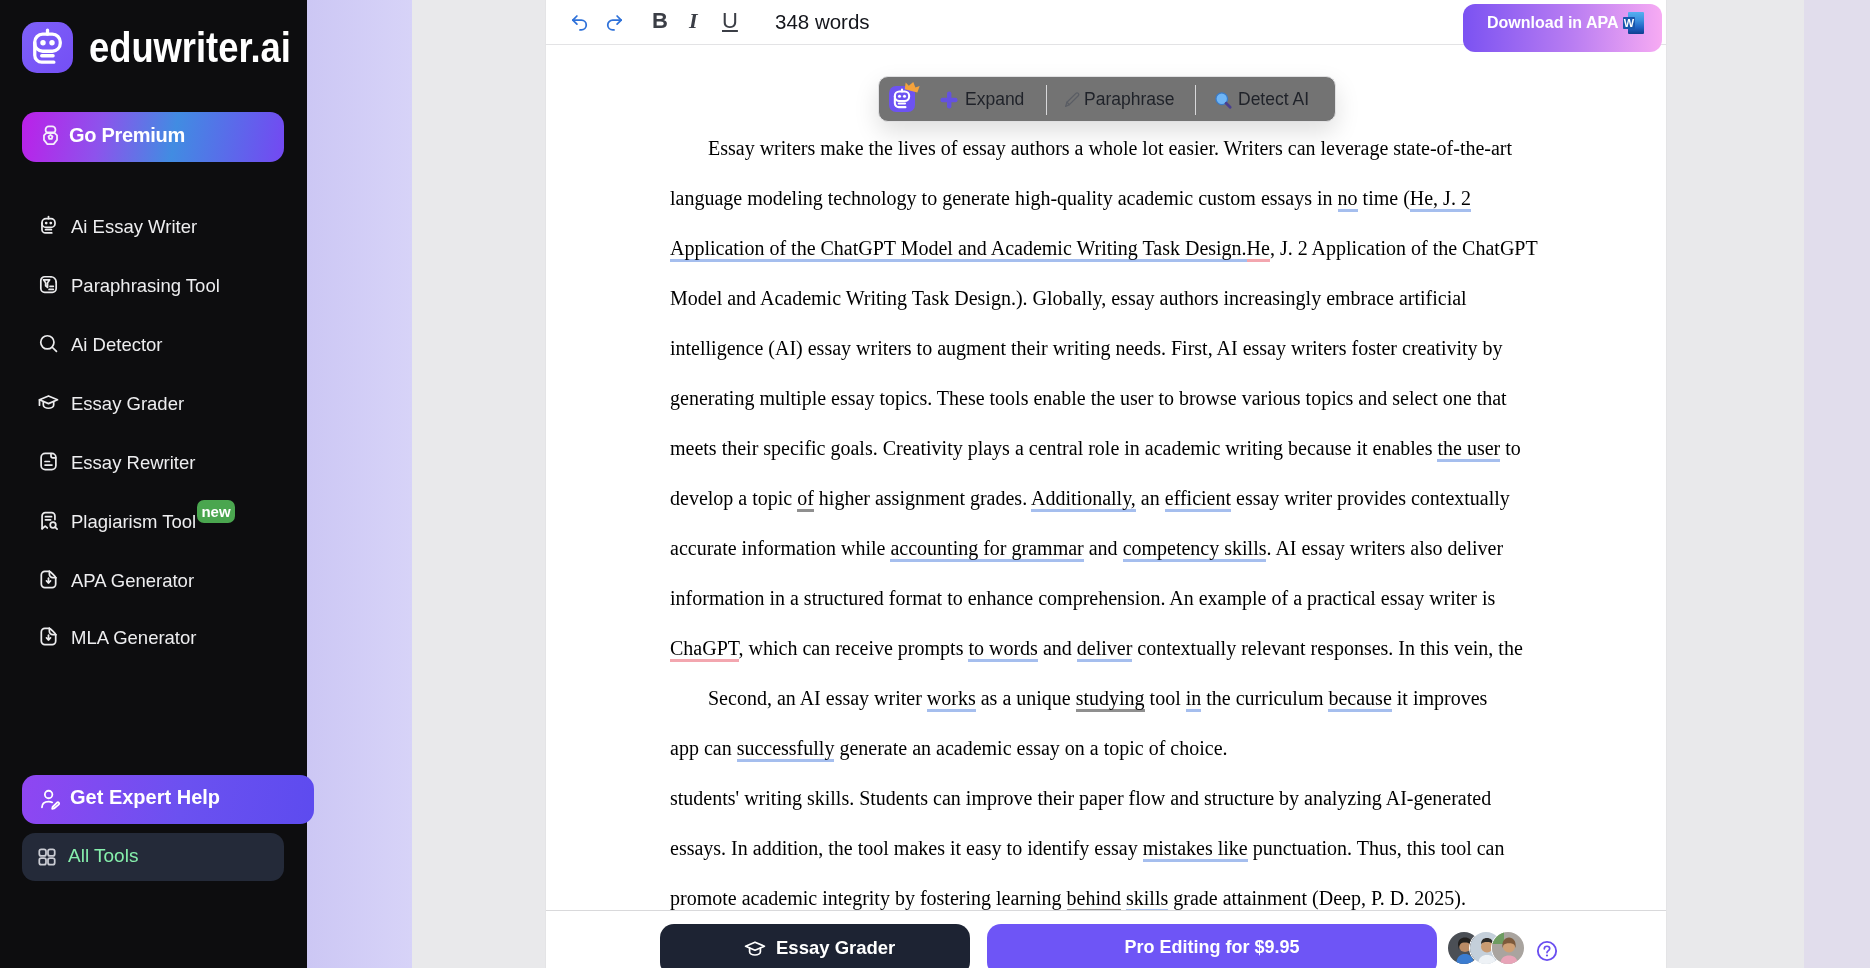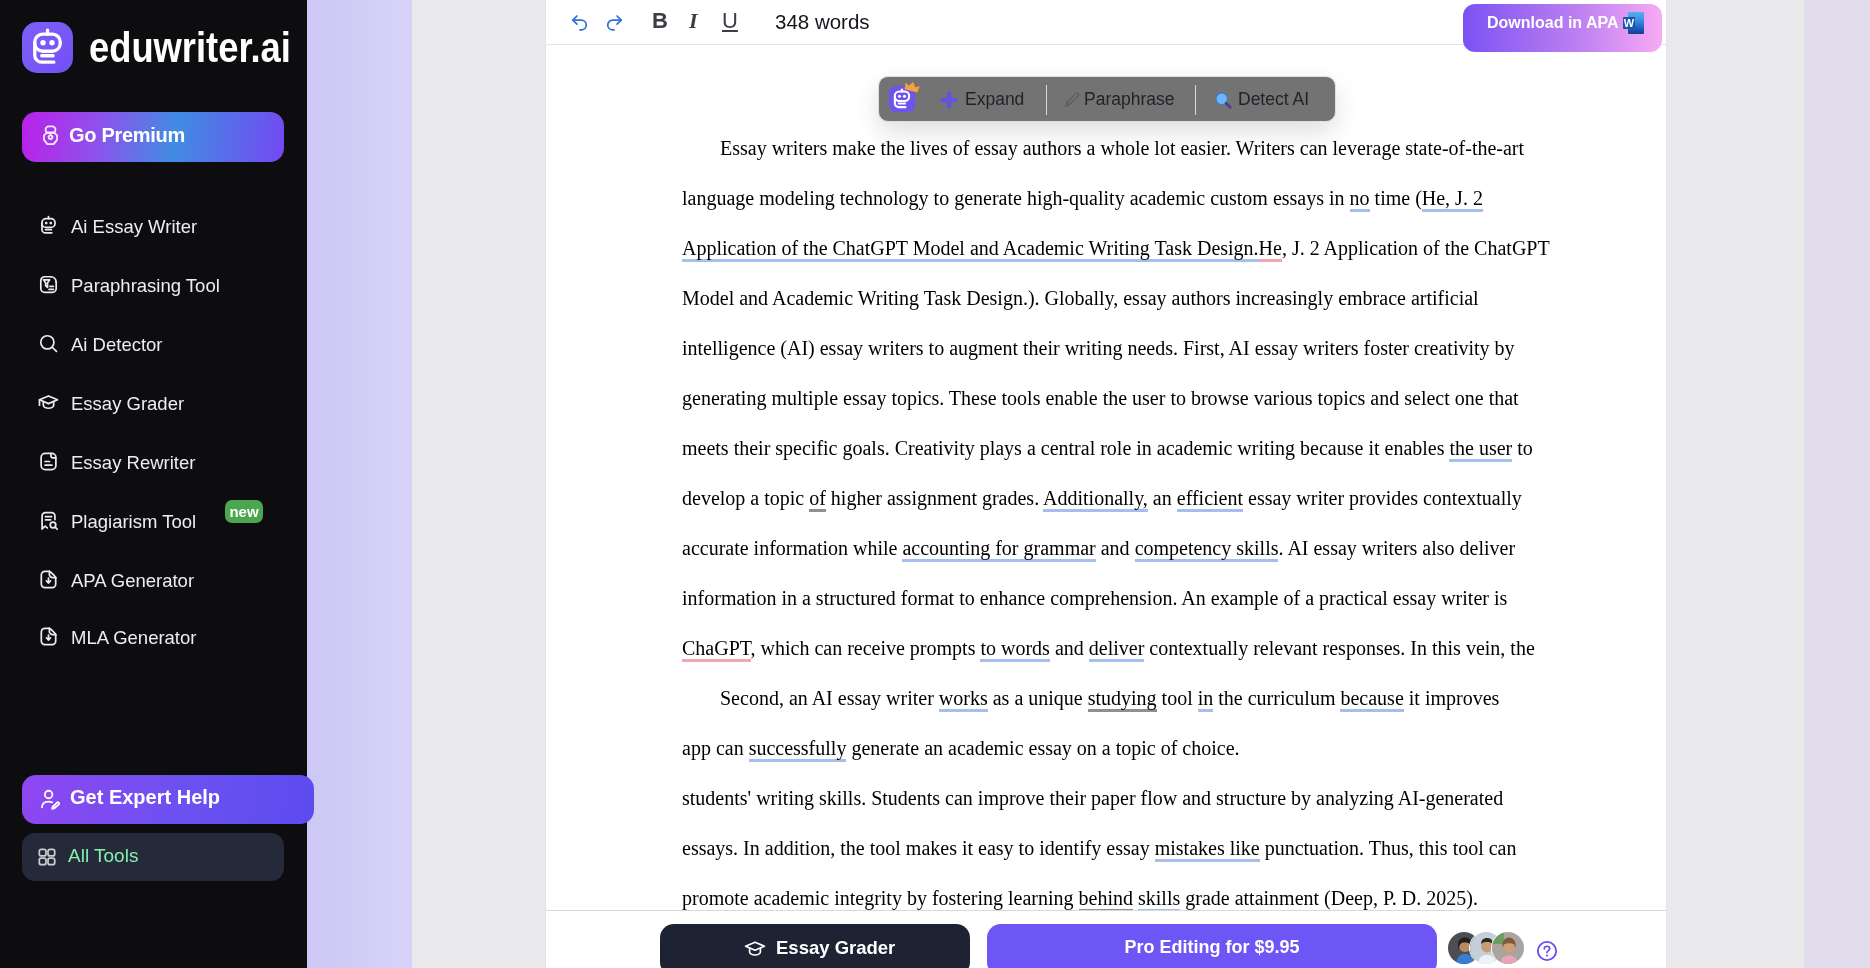--- a/index.html
+++ b/index.html
@@ -12,42 +12,42 @@
 
 
 #sidebar { left:0; top:0; width:307px; height:968px; background:#0d0d0f; color:#f2f2f4; }
 #logo-badge { left:22px; top:22px; width:51px; height:51px; border-radius:15px; background:linear-gradient(135deg,#7e60f9,#744ff5); }
 #logo-text { left:89px; top:24px; font-size:42px; font-weight:700; color:#ffffff; transform:scaleX(0.865); transform-origin:0 0; white-space:nowrap; }
 #gopremium { left:22px; top:112px; width:262px; height:50px; border-radius:14px; background:linear-gradient(100deg,#bb20e9 0%,#8d53ec 30%,#418ce2 58%,#7448f2 100%); }
 #gopremium span { position:absolute; left:47px; top:12px; font-size:20px; font-weight:700; color:#fff; letter-spacing:-0.3px; }
 .mitem { position:absolute; left:0; width:307px; height:30px; }
 .mitem .mtxt { position:absolute; left:71px; top:4px; font-size:18.5px; color:#eeeef0; }
 .mitem svg { position:absolute; left:37px; top:2px; }
-#newbadge { left:197px; top:500px; width:38px; height:23px; background:#4aa64f; border-radius:7px; color:#fff; font-size:15px; font-weight:700; text-align:center; line-height:23px;margin-left:28px; }
+#newbadge { left:197px; top:500px; width:38px; height:23px; background:#4aa64f; border-radius:7px; color:#fff; font-size:15px; font-weight:700; text-align:center; line-height:23px; }
 #experthelp { left:22px; top:775px; width:292px; height:49px; border-radius:14px; background:linear-gradient(100deg,#8f46f2 0%,#6b51f0 55%,#5d4bef 100%); }
 #experthelp span { position:absolute; left:48px; top:11px; font-size:20px; font-weight:700; color:#fff; }
 #alltools { left:22px; top:833px; width:262px; height:48px; border-radius:13px; background:#242a39; }
 #alltools span { position:absolute; left:46px; top:12px; font-size:19px; color:#86efac; }
 
 
 #topbar { left:546px; top:0; width:1120px; height:45px; background:#fff; border-bottom:1px solid #e3e3e5; }
 .tbtxt { position:absolute; font-weight:700; color:#3b3e46; font-size:22px; top:8px; }
 #wordcount { position:absolute; left:775px; top:10px; font-size:20.5px; color:#14161c; }
 #dlbtn { left:1463px; top:4px; width:199px; height:48px; border-radius:12px; background:linear-gradient(90deg,#7b52f2 0%,#b97df2 55%,#f7abf3 100%); }
 #dlbtn .dltxt { position:absolute; left:24px; top:10px; font-size:16px; font-weight:700; color:#fff; }
 
 
 #floatbar { left:878px; top:76px; width:458px; height:46px; background:#737373; border:1px solid #e0e0e2; border-radius:10px; box-shadow:0 10px 24px rgba(0,0,0,0.13); }
 #fb-ico { position:absolute; left:10px; top:9px; width:26px; height:26px; border-radius:7px; background:#6d53f2; }
 .fbtxt { position:absolute; top:12px; font-size:17.5px; color:#1f2229; }
 .fbdiv { position:absolute; top:8px; width:1px; height:30px; background:#d8d8da; }
 
 
 #doc { left:670px; top:123px; width:900px; font-family:"Liberation Serif",serif; font-size:20px; line-height:50px; color:#000; }
-#doc .ln { white-space:nowrap; height:50px;margin-left:12px; }
+#doc .ln { white-space:nowrap; height:50px; }
 .ind { padding-left:38px; }
 .ub { border-bottom:3px solid #a5beee; }
 .up { border-bottom:3px solid #f3a6af; }
 .ug { border-bottom:3px solid #8f8f8f; }
 
 
 #botbar { left:546px; top:910px; width:1120px; height:58px; background:#fff; border-top:1px solid #d9d9db; }
 #eg-btn { left:660px; top:924px; width:310px; height:52px; border-radius:14px; background:#1d2333; }
 #eg-btn span { position:absolute; left:116px; top:13px; font-size:18.5px; font-weight:700; color:#fff; }
 #pro-btn { left:987px; top:924px; width:450px; height:52px; border-radius:14px; background:#6e55f6; }

